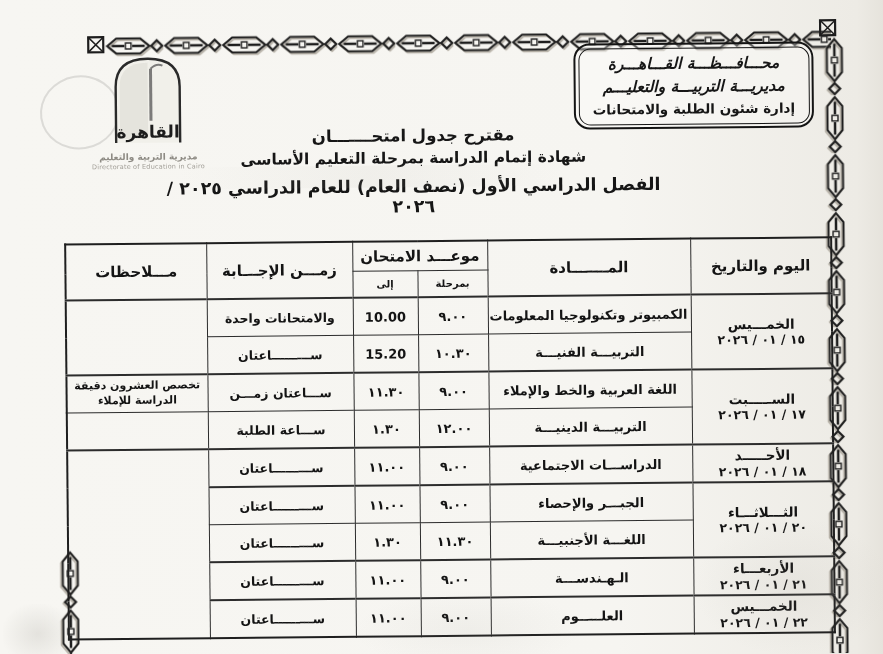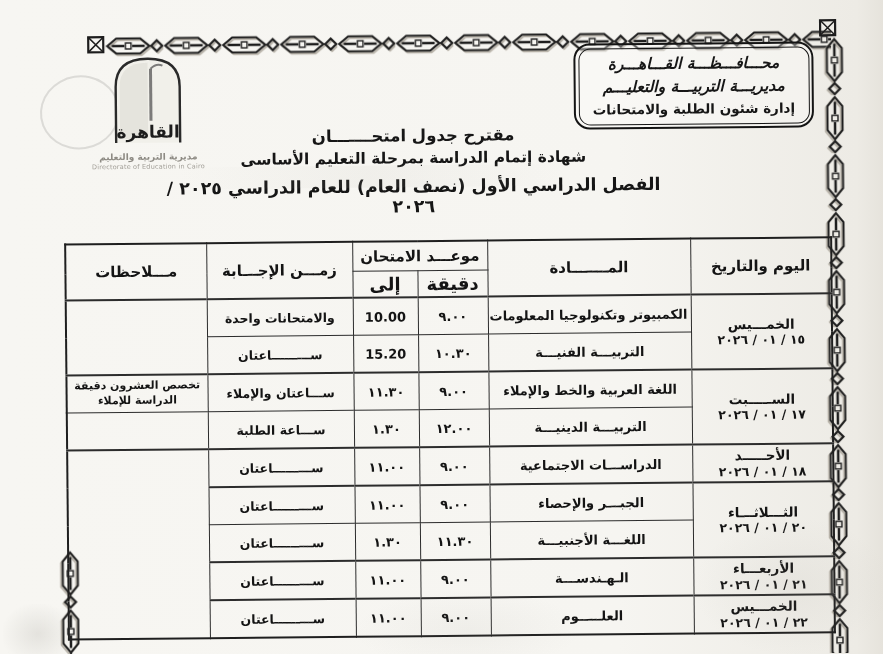--- a/index.html
+++ b/index.html
@@ -61,21 +61,21 @@
     border-collapse:collapse;table-layout:fixed;
     border:2.6px solid #1f1f1f;
   }
   .sched th,.sched td{
     border:1.2px solid #2c2c2c;
     text-align:center;vertical-align:middle;
     font-weight:bold;color:#141414;
     padding:0 3px;overflow:hidden;
   }
   .sched thead th{font-size:15px;height:28px;white-space:nowrap;}
-  .sched thead tr.subhead th{height:25px;font-size:18px;}
+  .sched thead tr.subhead th{height:25px;font-size:10px;}
   .sched tbody td{height:36px;font-size:13px;white-space:nowrap;}
   .sched tbody tr.gs td{border-top-width:2.4px;}
   .sched tbody td.note{font-size:11px;line-height:1.35;white-space:normal;}
   .sched tbody td.dur{font-size:12.5px;}
   .dname{font-size:13.5px;line-height:1.25;}
   .ddate{font-size:12.5px;line-height:1.2;letter-spacing:.5px;}
 
   
   .smudge{position:absolute;pointer-events:none;}
   .sm1{left:690px;top:520px;width:200px;height:140px;
@@ -166,21 +166,21 @@
       </colgroup>
       <thead>
         <tr>
           <th rowspan="2">اليوم والتاريخ</th>
           <th rowspan="2">المـــــــادة</th>
           <th colspan="2">موعـــد الامتحان</th>
           <th rowspan="2">زمـــن الإجـــابة</th>
           <th rowspan="2">مـــلاحظات</th>
         </tr>
         <tr class="subhead">
-          <th>دقيقة</th>
+          <th>بمرحلة</th>
           <th>إلى</th>
         </tr>
       </thead>
       <tbody id="exam-tbody">
           <tr class="gs">
             <td class="day" rowspan="2">
               <div class="dname">الخمـــيس</div>
               <div class="ddate">١٥ / ٠١ / ٢٠٢٦</div>
             </td>
             <td class="subj">الكمبيوتر وتكنولوجيا المعلومات</td>
@@ -196,21 +196,21 @@
             <td class="dur">ســـــــــاعتان</td>
           </tr>
           <tr class="gs">
             <td class="day" rowspan="2">
               <div class="dname">الســـــبت</div>
               <div class="ddate">١٧ / ٠١ / ٢٠٢٦</div>
             </td>
             <td class="subj">اللغة العربية والخط والإملاء</td>
             <td class="time">٩.٠٠</td>
             <td class="time">١١.٣٠</td>
-            <td class="dur">ســـاعتان والإملاء</td>
+            <td class="dur">ســـاعتان زمـــن</td>
             <td class="note">تخصص العشرون دقيقة الدراسة للإملاء</td>
           </tr>
           <tr>
             <td class="subj">التربيـــة الدينيـــة</td>
             <td class="time">١٢.٠٠</td>
             <td class="time">١.٣٠</td>
             <td class="dur">ســـاعة الطلبة</td>
             <td class="note"></td>
           </tr>
           <tr class="gs">

